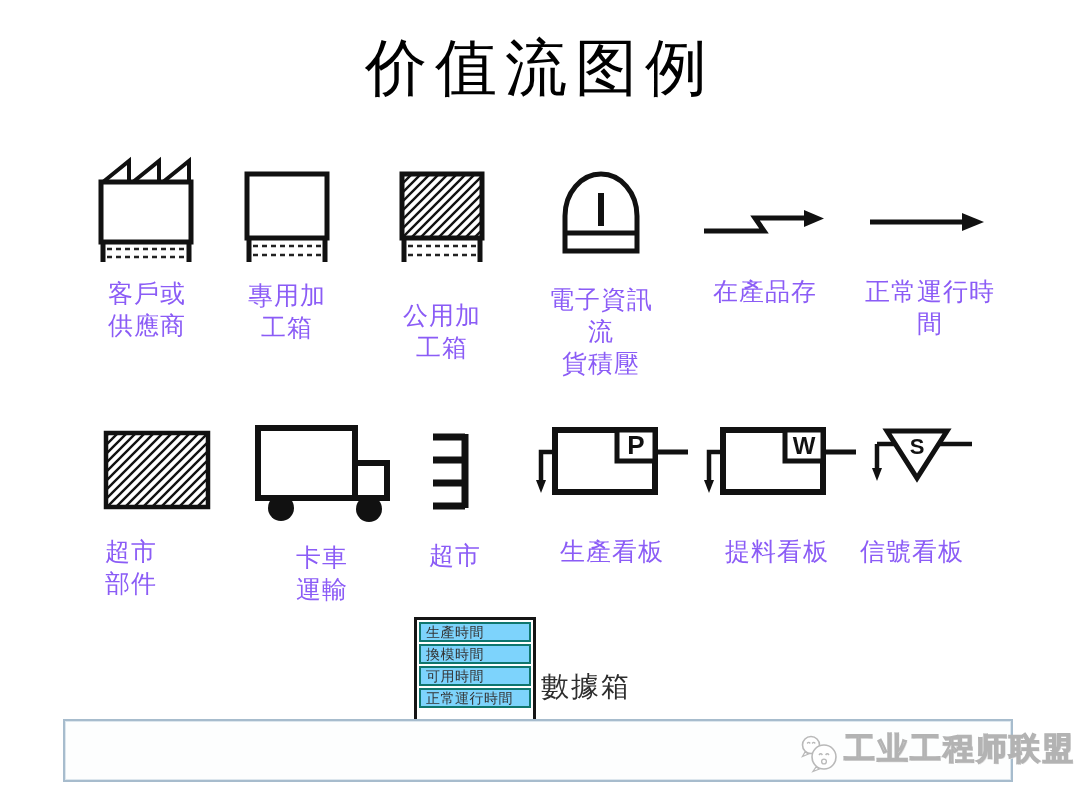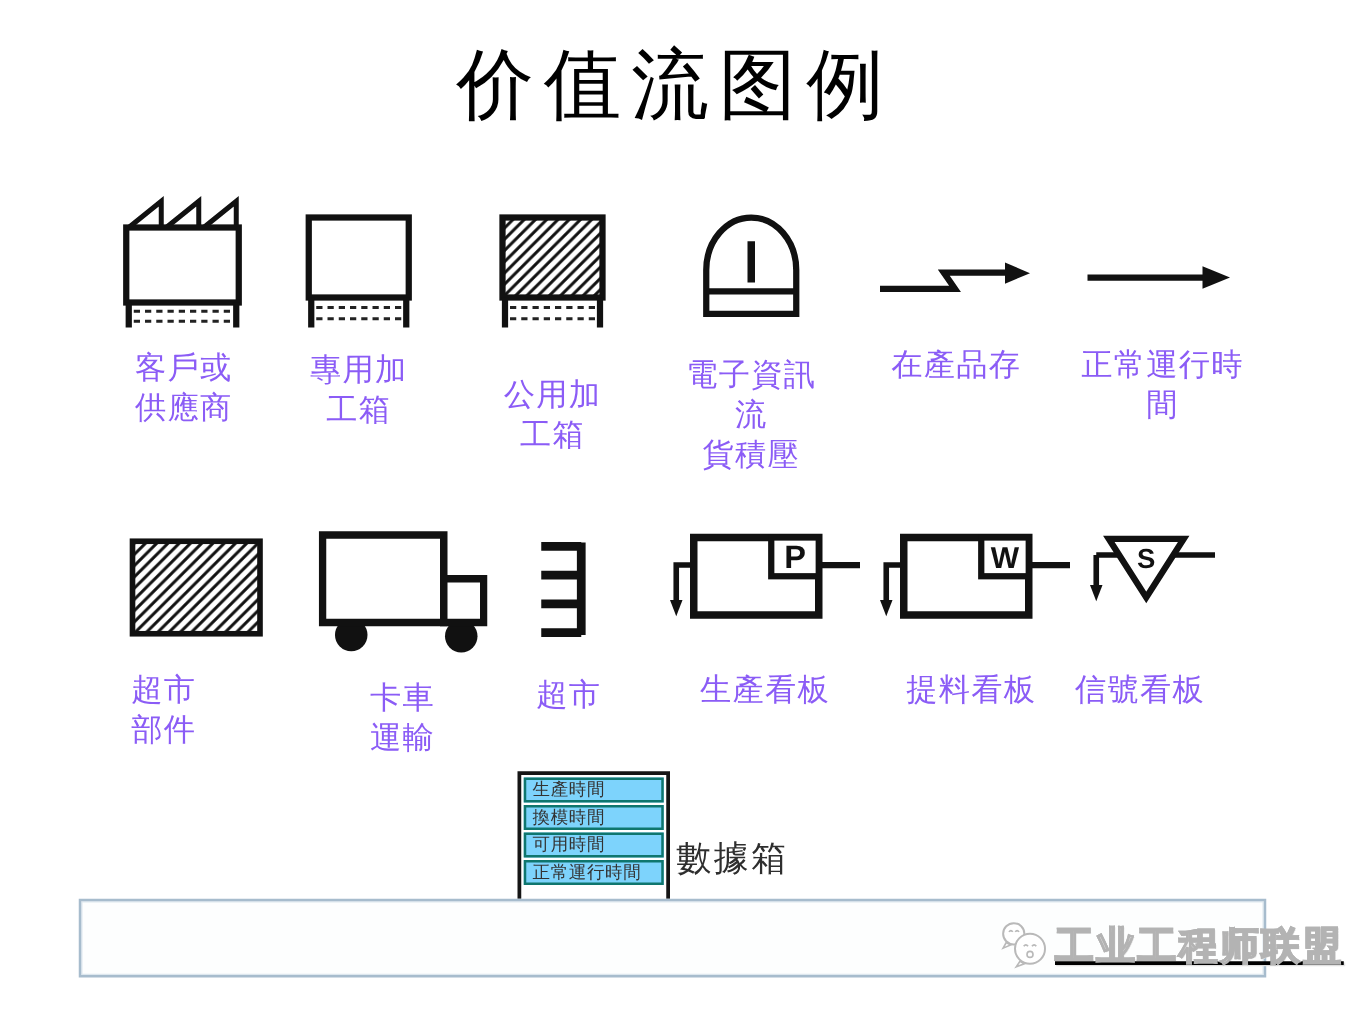--- a/index.html
+++ b/index.html
@@ -12,21 +12,21 @@
        font:25px/1.28 "DejaVu Serif","Liberation Serif",serif;letter-spacing:1px;}
   .databox{position:absolute;left:414px;top:617px;width:122px;box-sizing:border-box;
            border:3px solid #151515;background:#fff;padding:2px;}
   .datarow{box-sizing:border-box;border:2px solid #0f766e;height:20px;line-height:16px;
            font-size:14px;color:#333;padding-left:5px;margin-bottom:2px;background:#7dd3fc;
            letter-spacing:0.5px;}
   .datarow:last-child{margin-bottom:16px;}
   .databox-label{position:absolute;left:541px;top:668px;font-size:28px;color:#2e2e2e;letter-spacing:2px;}
   .frame{position:absolute;left:63px;top:719px;width:946px;height:59px;background:#fdfefe;
          border:2px solid #a7bccd;box-shadow:inset 0 0 0 1px #dde7ee;}
-  .logo{position:absolute;left:798px;top:733px;height:46px;display:flex;align-items:center;z-index:2;text-decoration:underline;}
+  .logo{position:absolute;left:798px;top:733px;height:46px;display:flex;align-items:flex-start;z-index:2;}
   .logo-text{font:bold 31px/1 "Liberation Sans","DejaVu Sans",sans-serif;color:#efefef;
              -webkit-text-stroke:1.2px #b3b3b3;letter-spacing:2px;margin-left:4px;
              text-shadow:1px 1px 0 #e0e0e0;}
   svg{display:block;}
 </style>
 </head>
 <body>
 
 <div class="slide">
 

